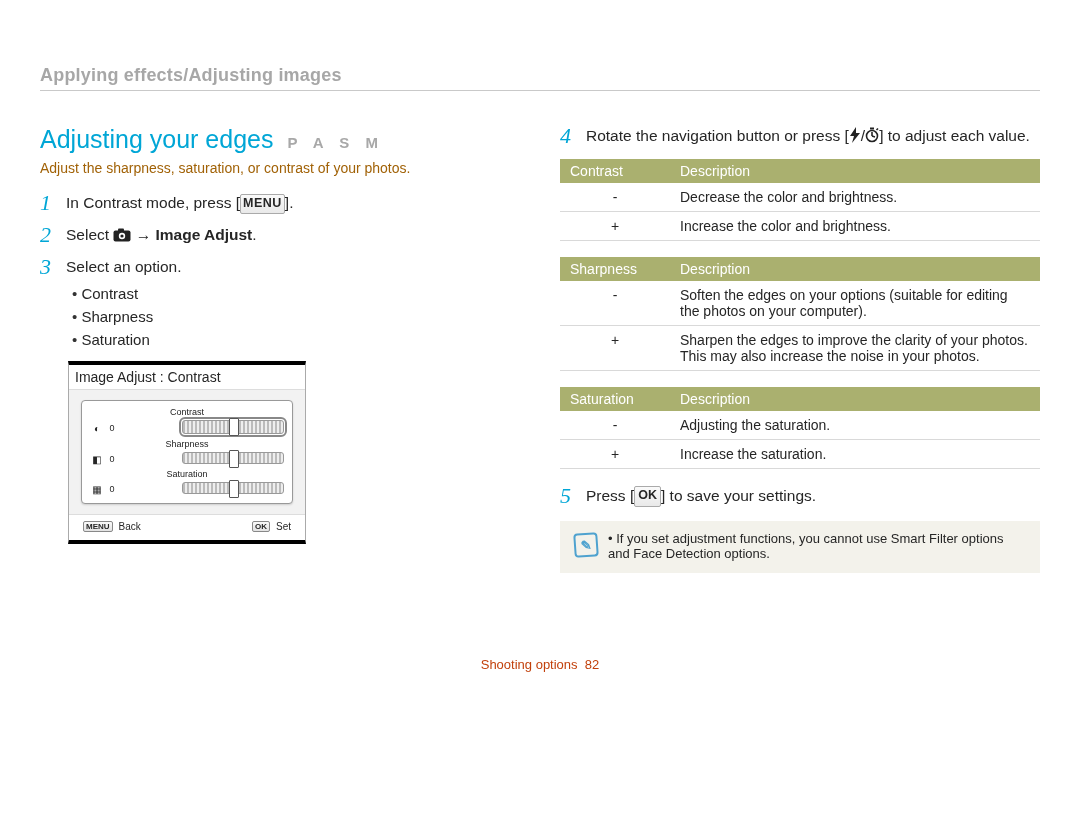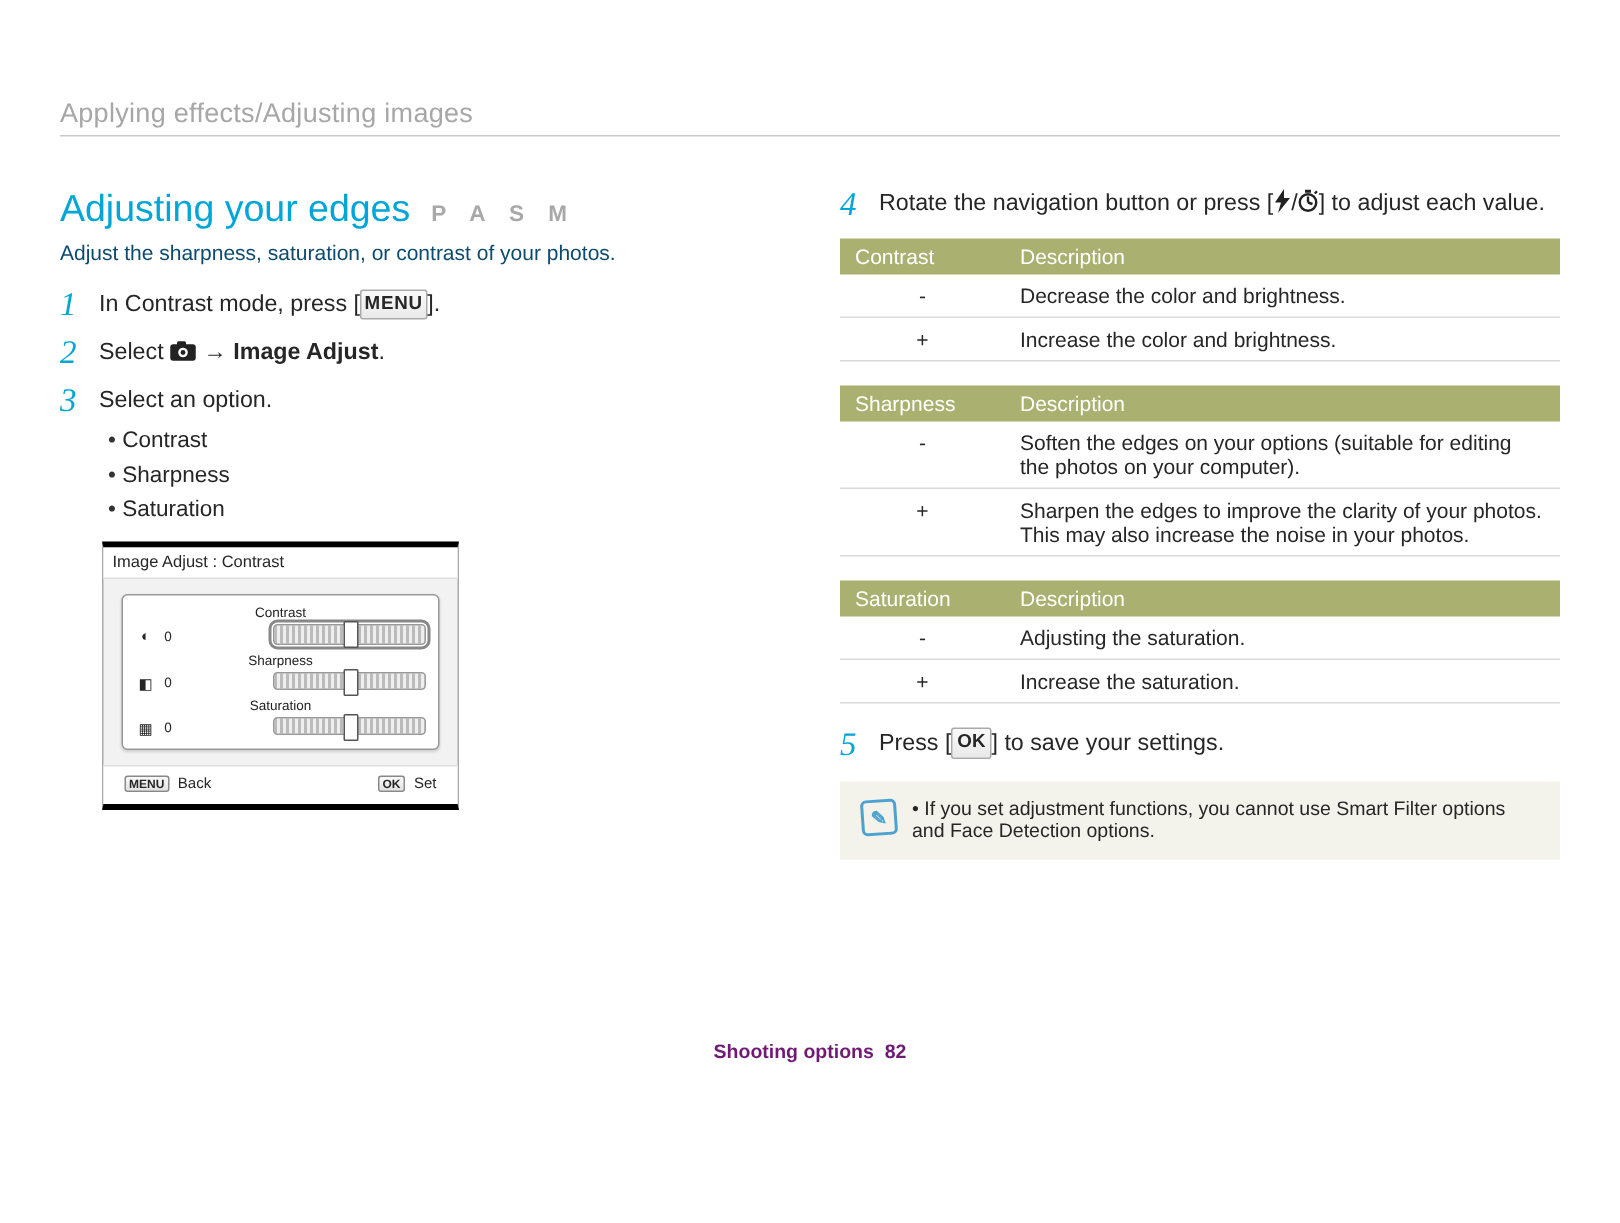--- a/index.html
+++ b/index.html
@@ -11,21 +11,21 @@
     background: #fff;
   }
   .page {
     width: 1000px;
     margin: 0 auto;
     padding: 65px 40px 30px 40px;
   }
   .breadcrumb {
     color: #a7a7a7;
     font-size: 18px;
-    font-weight: 400;
+    font-weight: 700;
     letter-spacing: 0.2px;
     border-bottom: 1px solid #c9c9c9;
     padding-bottom: 4px;
     margin-bottom: 34px;
   }
   .columns {
     display: flex;
     gap: 40px;
   }
   .col {
@@ -44,21 +44,21 @@
     font-weight: 400;
   }
   .modes {
     color: #a8a8a8;
     letter-spacing: 6px;
     font-size: 15px;
     font-weight: 700;
   }
   .subtitle {
     font-size: 14px;
-    color: #0c4a6e;
+    color: #a16207;
     margin-bottom: 16px;
   }
   .step {
     display: flex;
     gap: 10px;
     margin-bottom: 10px;
     align-items: flex-start;
   }
   .step-num {
     color: #00a6d6;
@@ -120,21 +120,21 @@
     border-top: 4px solid #000;
     border-bottom: 4px solid #000;
     border-left: 1px solid #aaa;
     border-right: 1px solid #aaa;
     background: #f2f2f2;
     font-size: 10px;
   }
   .camscreen-header {
     background: #fff;
     padding: 4px 6px;
-    font-size: 11px;
+    font-size: 14px;
     border-bottom: 1px solid #ddd;
   }
   .panel {
     margin: 10px 12px;
     background: #fff;
     border: 1px solid #999;
     border-radius: 4px;
     padding: 6px 8px;
     box-shadow: 0 1px 2px rgba(0,0,0,0.15);
   }
@@ -233,23 +233,22 @@
     transform: rotate(-4deg);
     flex-shrink:0;
     margin-top:2px;
   }
   .note-list { list-style:none; padding:0; margin:0; }
   .note-list li::before { content:"• "; }
   .note-list li { margin-bottom: 2px; }
   .footer {
     text-align: center;
     font-size: 13px;
-    color: #701a75;
-    margin-top: 120px;
-    font-weight: bold;
+    color: #c2410c;
+    margin-top: 84px;
   }
   .flash-icon, .timer-icon { display:inline-block; vertical-align:-2px;}
 </style>
 </head>
 <body>
 
 <div class="page">
   <div class="breadcrumb">Applying effects/Adjusting images</div>
 
   <div class="columns">

